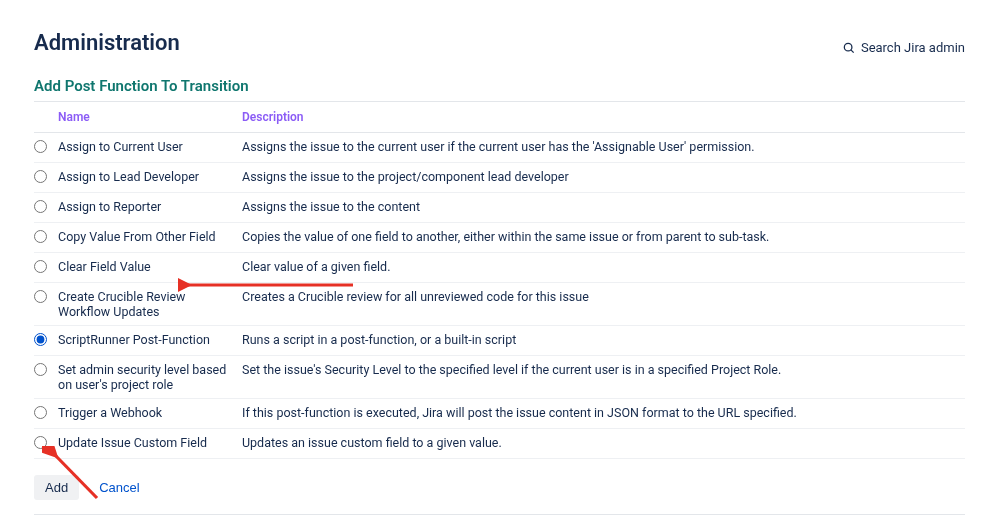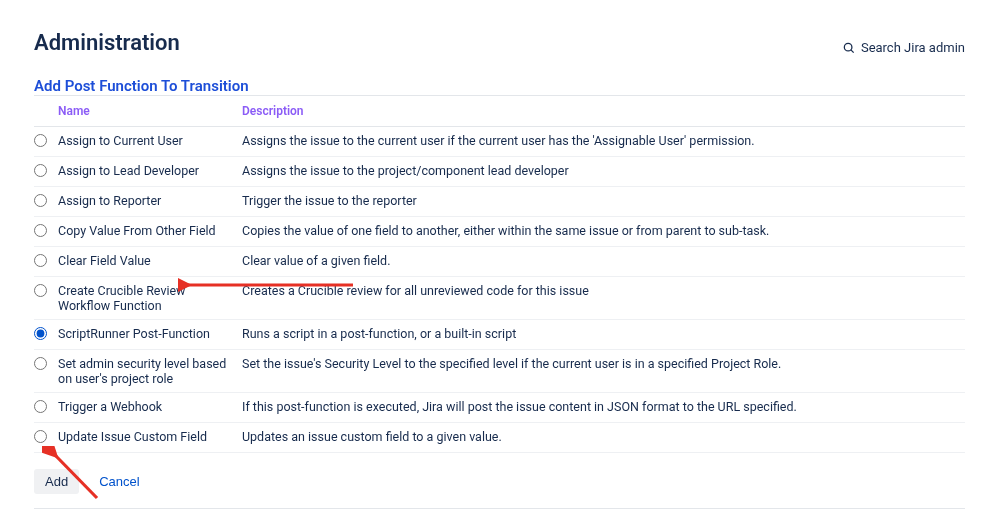--- a/index.html
+++ b/index.html
@@ -34,22 +34,23 @@
   cursor: pointer;
 }
 .search-admin svg {
   width: 14px;
   height: 14px;
   margin-right: 5px;
 }
 .section-title {
   font-size: 15px;
   font-weight: 600;
-  color: #1d4ed8;
+  color: #0f766e;
   border-bottom: 1px solid #e3e6ea;
+  padding-bottom: 6px;
   margin-bottom: 0;
 }
 table {
   width: 100%;
   border-collapse: collapse;
 }
 thead th {
   font-size: 12px;
   font-weight: 600;
   color: #8b5cf6;
@@ -143,35 +144,35 @@
           <td>Assigns the issue to the current user if the current user has the 'Assignable User' permission.</td>
         </tr>
         <tr>
           <td class="radio-cell"><input type="radio" name="pf" style=""></td>
           <td class="name-cell">Assign to Lead Developer</td>
           <td>Assigns the issue to the project/component lead developer</td>
         </tr>
         <tr>
           <td class="radio-cell"><input type="radio" name="pf" style=""></td>
           <td class="name-cell">Assign to Reporter</td>
-          <td>Trigger the issue to the reporter</td>
+          <td>Assigns the issue to the content</td>
         </tr>
         <tr>
           <td class="radio-cell"><input type="radio" name="pf" style=""></td>
           <td class="name-cell">Copy Value From Other Field</td>
           <td>Copies the value of one field to another, either within the same issue or from parent to sub-task.</td>
         </tr>
         <tr>
           <td class="radio-cell"><input type="radio" name="pf" style=""></td>
           <td class="name-cell">Clear Field Value</td>
           <td>Clear value of a given field.</td>
         </tr>
         <tr>
           <td class="radio-cell"><input type="radio" name="pf" style=""></td>
-          <td class="name-cell">Create Crucible Review Workflow Function</td>
+          <td class="name-cell">Create Crucible Review Workflow Updates</td>
           <td>Creates a Crucible review for all unreviewed code for this issue</td>
         </tr>
         <tr>
           <td class="radio-cell"><input type="radio" name="pf" checked="" style=""></td>
           <td class="name-cell">ScriptRunner Post-Function</td>
           <td>Runs a script in a post-function, or a built-in script</td>
         </tr>
         <tr>
           <td class="radio-cell"><input type="radio" name="pf" style=""></td>
           <td class="name-cell">Set admin security level based on user's project role</td>

